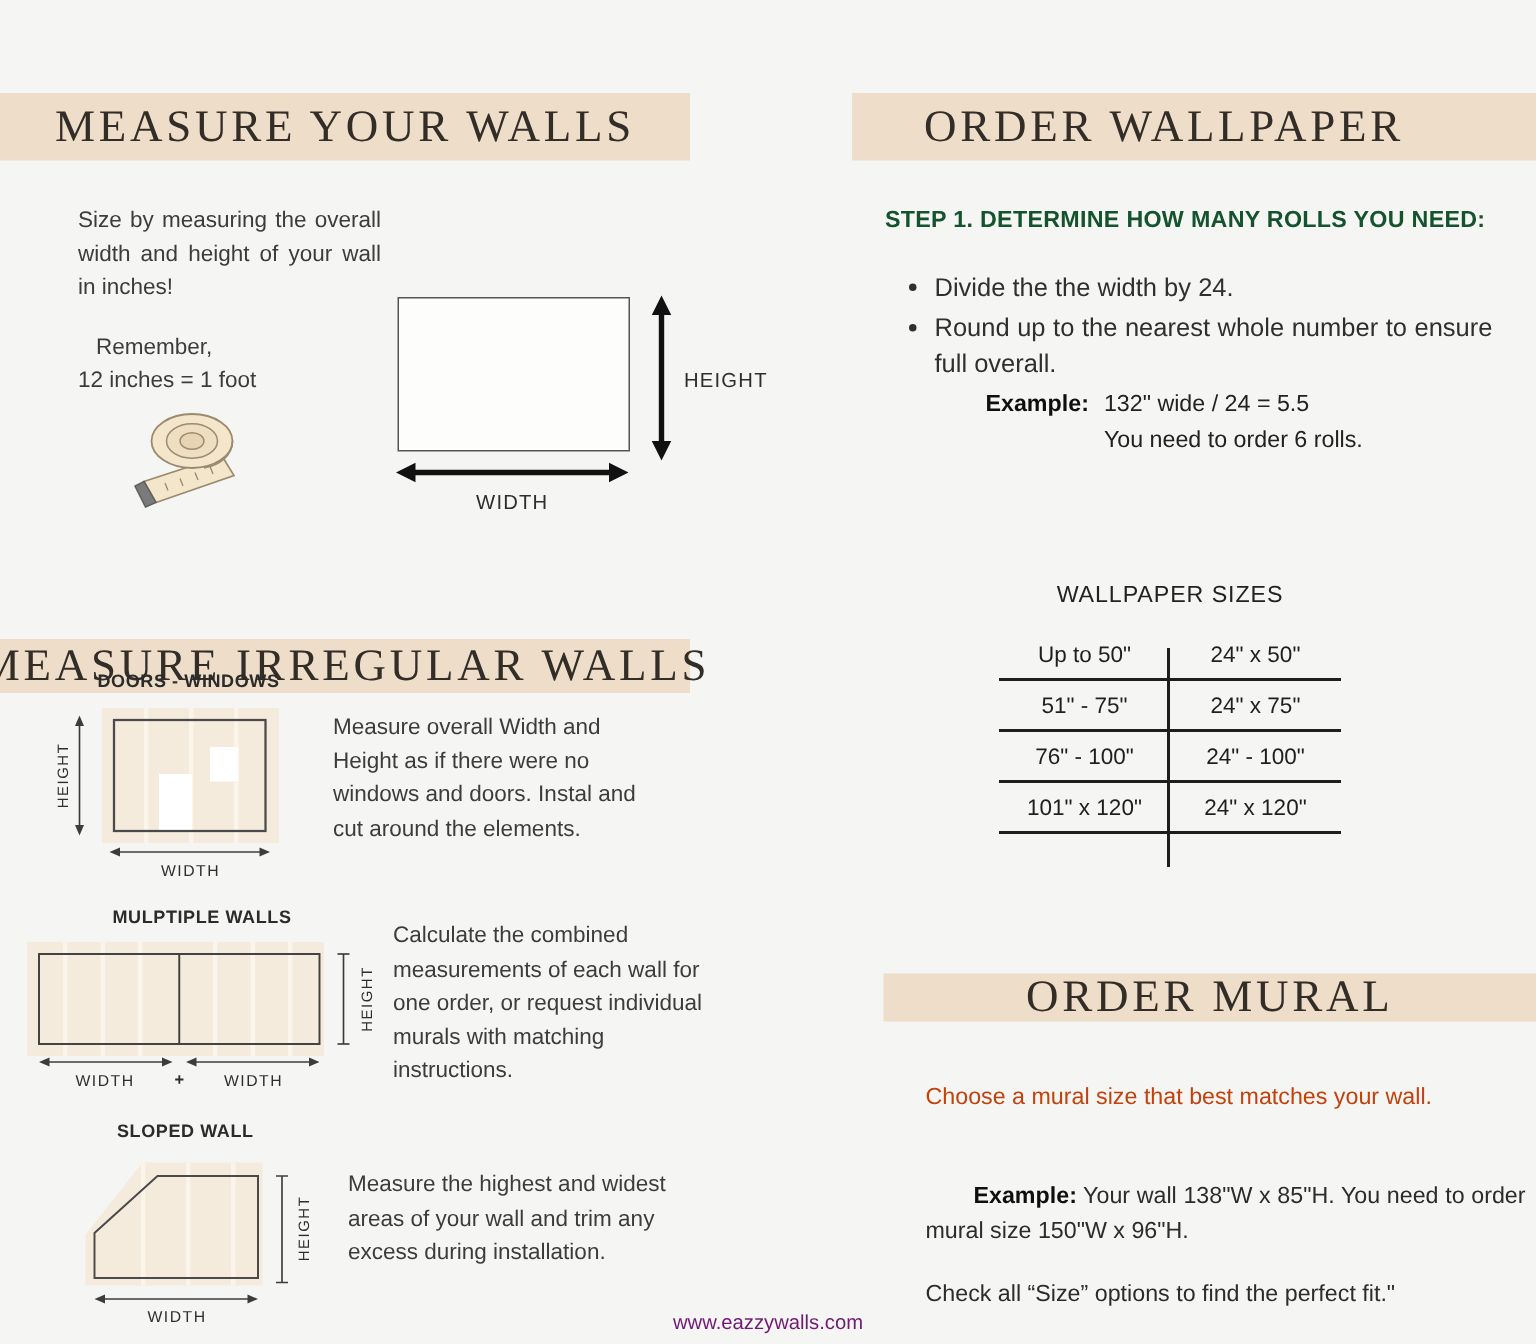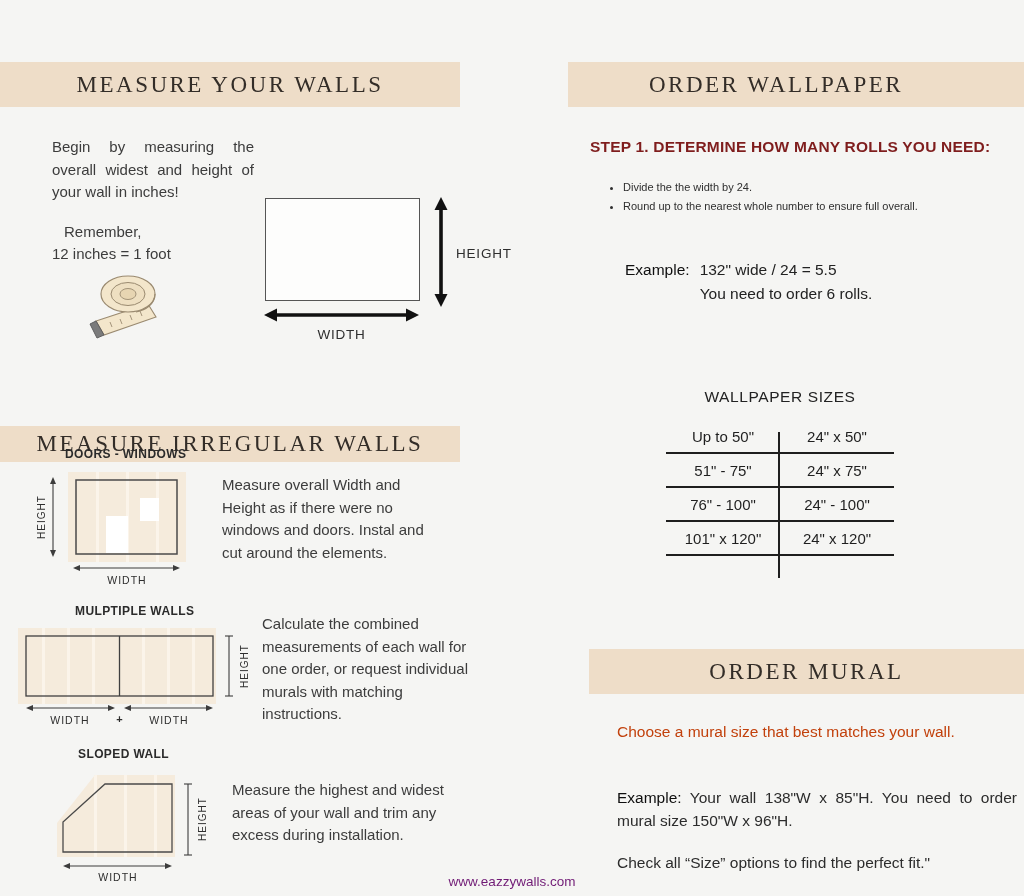--- a/index.html
+++ b/index.html
@@ -1,44 +1,44 @@
 <!DOCTYPE html>
 <html><head>
 <meta charset="utf-8">
 <style>
   html,body{margin:0;padding:0;background:#e9e9e9;}
   .page{position:relative;width:1024px;height:896px;background:#f5f5f3;
         font-family:"Liberation Sans",sans-serif;color:#333;overflow:hidden;}
   .abs{position:absolute;}
   .banner{background:#eeddc8;display:flex;align-items:center;justify-content:center;}
-  .banner-title{font-family:"Liberation Serif",serif;font-size:23px;letter-spacing:2.5px;
+  .banner-title{font-family:"Liberation Serif",serif;font-size:30px;letter-spacing:2.5px;
                 color:#332d28;font-weight:500;white-space:nowrap;}
   .sub{font-weight:bold;font-size:12px;letter-spacing:.4px;color:#2b2b2b;white-space:nowrap;}
   .body-text{font-size:15px;line-height:1.5;color:#3c3c3c;}
   .just{text-align:justify;}
-  .step{font-weight:bold;font-size:15.5px;color:#7f1d1d;letter-spacing:.2px;white-space:nowrap;text-align:center;}
+  .step{font-weight:bold;font-size:15.5px;color:#14532d;letter-spacing:.2px;white-space:nowrap;text-align:center;}
   .dim-label{font-size:12.5px;letter-spacing:.8px;color:#2e2e2e;white-space:nowrap;}
-  .bold{font-weight:normal;}
+  .bold{font-weight:bold;margin-left:32px;}
   ul.bullets{margin:0;padding:0 0 0 18px;width:372px;}
-  ul.bullets li{font-size:11px;line-height:1.42;color:#2f2f2f;text-align:justify;margin-bottom:3px;}
+  ul.bullets li{font-size:17px;line-height:1.42;color:#2f2f2f;text-align:justify;margin-bottom:3px;}
   .wtable{font-size:15px;color:#1f1f1f;}
   .trow{display:flex;align-items:center;border-bottom:2px solid #1e1e1e;}
   .trow .tc{width:50%;text-align:center;}
   svg text{font-family:"Liberation Sans",sans-serif;fill:#2e2e2e;}
 </style>
 </head>
 <body>
 
 <div class="page">
 
   <div class="abs banner" style="left:0;top:62px;width:460px;height:45px;">
     <div class="banner-title">MEASURE YOUR WALLS</div>
   </div>
 
-  <div class="abs body-text just" style="left:52px;top:136px;width:202px;">Begin by measuring the overall widest and height of your wall in inches!</div>
+  <div class="abs body-text just" style="left:52px;top:136px;width:202px;">Size by measuring the overall width and height of your wall in inches!</div>
   <div class="abs body-text" style="left:64px;top:221px;width:210px;">Remember,</div>
   <div class="abs body-text" style="left:52px;top:243px;width:210px;">12 inches = 1 foot</div>
 
   <svg class="abs" style="left:88px;top:270px;" width="92" height="70" viewBox="0 0 92 70">
     <polygon points="60,34 68,47 16,65 8,51" fill="#f3e6cb" stroke="#9a8a70" stroke-width="1.1"></polygon>
     <polygon points="16,65 8,51 2,54 9,68" fill="#7b7b7b" stroke="#5f5f5f" stroke-width="1"></polygon>
     <line x1="22" y1="52" x2="24" y2="57" stroke="#9a8a70" stroke-width="0.9"></line>
     <line x1="32" y1="49" x2="34" y2="54" stroke="#9a8a70" stroke-width="0.9"></line>
     <line x1="42" y1="45" x2="44" y2="50" stroke="#9a8a70" stroke-width="0.9"></line>
     <line x1="52" y1="41" x2="54" y2="46" stroke="#9a8a70" stroke-width="0.9"></line>
@@ -183,21 +183,21 @@
       <div class="tc">76" - 100"</div>
       <div class="tc">24" - 100"</div>
     </div>
     <div class="trow" style="height:32px;">
       <div class="tc">101" x 120"</div>
       <div class="tc">24" x 120"</div>
     </div>
     <div style="position:absolute;left:112px;top:12px;width:2px;height:146px;background:#1e1e1e;"></div>
   </div>
 
-  <div class="abs banner" style="left:589px;top:649px;width:435px;height:45px;">
+  <div class="abs banner" style="left:589px;top:649px;width:435px;height:32px;">
     <div class="banner-title">ORDER MURAL</div>
   </div>
 
   <div class="abs body-text just" style="left:617px;top:720px;width:397px;font-size:15.5px;color:#c2410c;">Choose a mural size that best matches your wall.</div>
 
   <div class="abs body-text just" style="left:617px;top:786px;width:400px;font-size:15.5px;color:#2c2c2c;">
     <span class="bold" style="color:#0f0f0f;">Example:</span><span> Your wall 138"W x 85"H. You need to order mural size 150"W x 96"H.</span>
   </div>
 
   <div class="abs body-text" style="left:617px;top:851px;width:410px;font-size:15.5px;color:#2c2c2c;">Check all “Size” options to find the perfect fit."</div>

